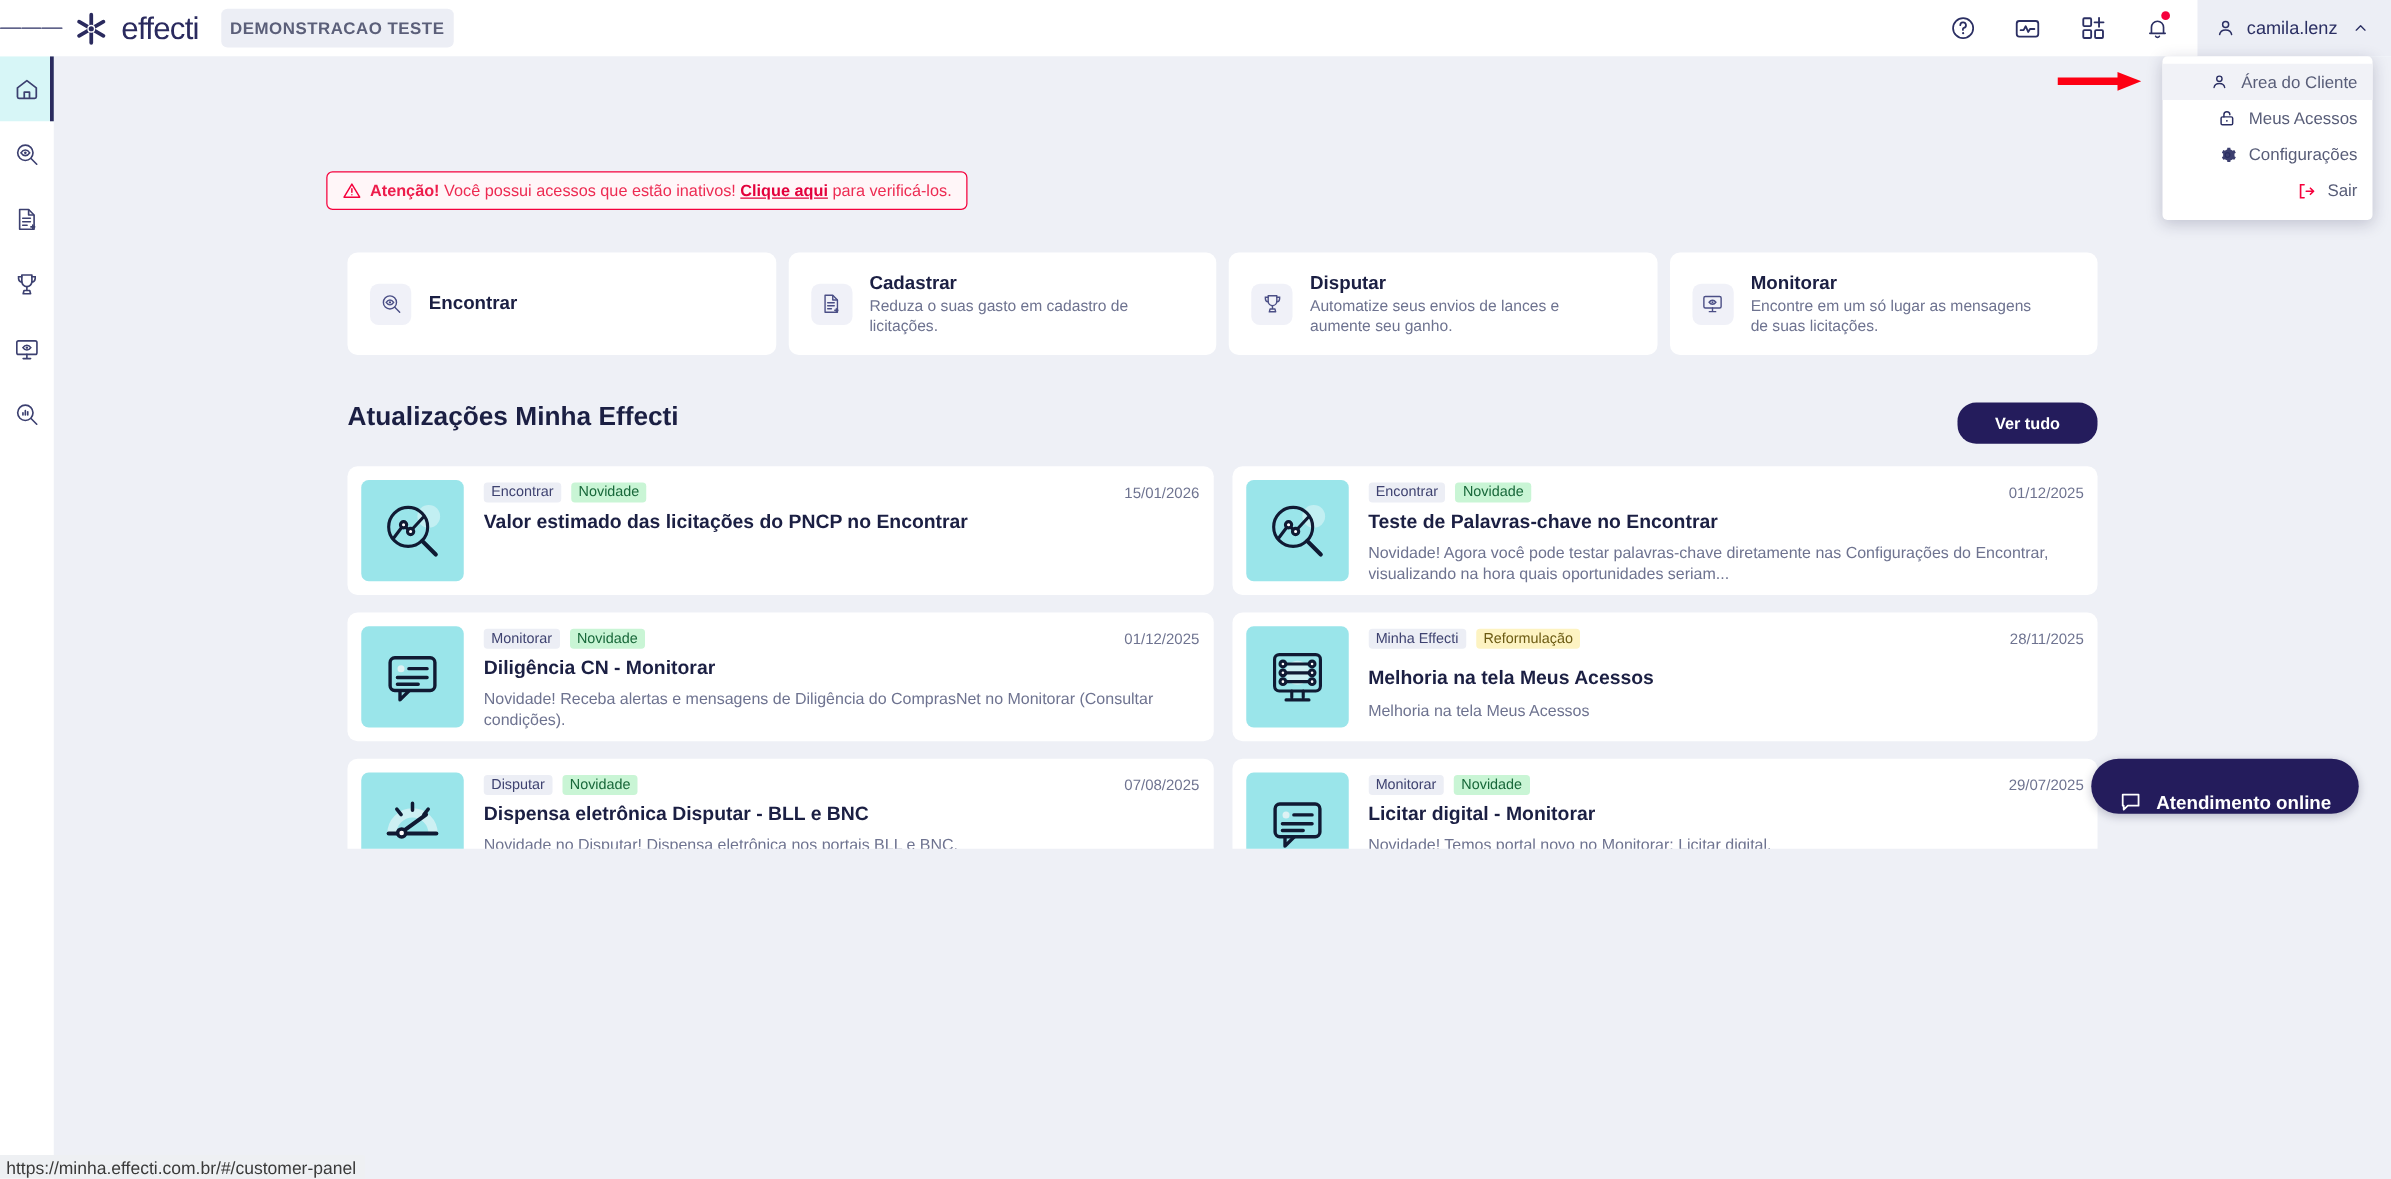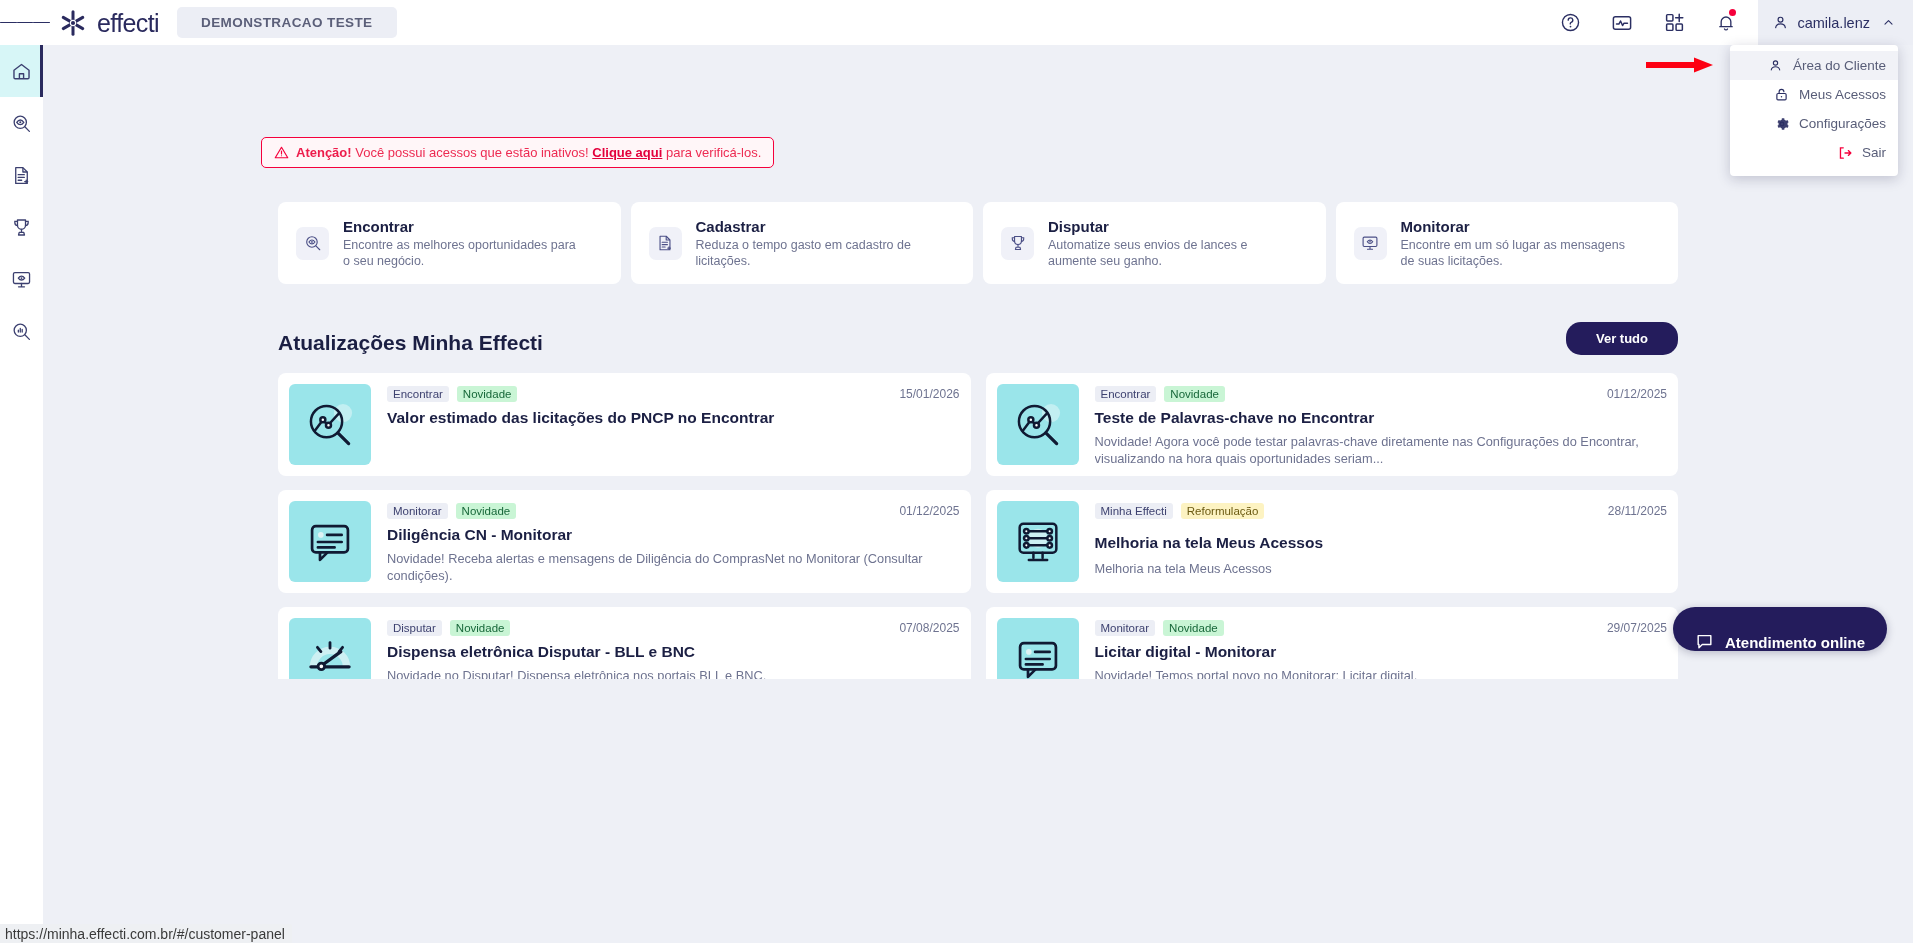--- a/index.html
+++ b/index.html
@@ -23,21 +23,21 @@
   }
   .hamburger span { display:block; width:18px; height:1.6px; background:#2b2f63; margin:2.6px 0; border-radius:1px;}
   .brand { display: flex; align-items: flex-end; gap: 9px; margin-left: 8px; }
   .brand-logo { width: 30px; height: 30px; display:block; }
   .brand-word {
     font-size: 25px; letter-spacing: -0.6px; color: #2a2a5e; font-weight: 400;
   }
   .org-chip {
     margin-left: 18px; background: #eceef5; color: #5b5f79;
     font-size: 13.5px; font-weight: 700; letter-spacing: .4px;
-    padding: 8px 24px; border-radius: 5px; text-align: center;
+    padding: 8px 7px; border-radius: 5px; text-align: center;
   }
   .topbar-right {
     margin-left: auto; display: flex; align-items: flex-end; height: 45px;
   }
   .tb-icon {
     width: 52px; height: 45px; display:flex; align-items:center; justify-content:center;
     cursor:pointer; position: relative; color: #2b2f63;
   }
   .bell-dot {
     position:absolute; top: 9px; right: 16px;
@@ -112,21 +112,21 @@
     display:flex; align-items:center; gap: 14px; padding: 0 18px;
   }
   .qcard-ico {
     width:33px; height:33px; flex:0 0 33px; border-radius:7px; background:#f0f1f8;
     display:flex; align-items:center; justify-content:center; color:#4b4f86;
   }
   .qcard-title { font-size:15px; font-weight:700; color:#1b1f43; margin-bottom:2px;}
   .qcard-desc { font-size:12.5px; color:#6e7390; line-height:16px; max-width: 235px;}
 
   
-  .sec-head { display:flex; align-items:flex-end; margin-top: 38px; }
+  .sec-head { display:flex; align-items:flex-start; margin-top: 38px; }
   .sec-title { font-size: 21px; font-weight: 700; color:#1b1f43; }
   .btn-vertudo {
     margin-left:auto; background:#241c5c; color:#fff; font-size:13px; font-weight:700;
     border:none; border-radius:15px; padding: 9px 30px; cursor:pointer;
   }
 
   
   .upd-grid { display:grid; grid-template-columns: 1fr 1fr; gap: 14px 15px; margin-top: 18px; }
   .upd-card {
     background:#fff; border-radius: 8px; height: 103px;
@@ -365,36 +365,35 @@
         <div class="qcard-ico">
           <svg width="18" height="18" viewBox="0 0 24 24" fill="none" stroke="currentColor" stroke-width="1.5">
             <circle cx="10.6" cy="10.6" r="7"></circle>
               <path d="M15.8 15.8 21 21" stroke-linecap="round"></path>
             <path d="M6.6 10.6s1.7-2.6 4-2.6 4 2.6 4 2.6-1.7 2.6-4 2.6-4-2.6-4-2.6z"></path>
             <circle cx="10.6" cy="10.6" r="1.2" fill="currentColor" stroke="none"></circle>
           </svg>
         </div>
         <div>
           <div class="qcard-title">Encontrar</div>
-          <div class="qcard-desc">Encontre as melhores oportunidades para o seu negócio.</div>
         </div>
       </div>
 
       <div class="qcard">
         <div class="qcard-ico">
           <svg width="18" height="18" viewBox="0 0 24 24" fill="none" stroke="currentColor" stroke-width="1.5">
             <path d="M5.4 3h8.2l5 5v13H5.4z" stroke-linejoin="round"></path>
               <path d="M13.6 3v5h5" stroke-linejoin="round"></path>
             <path d="M8.2 11h7M8.2 14.2h7M8.2 17.4h4" stroke-linecap="round"></path>
             <path d="M17.4 17.2v3.4M15.7 18.9h3.4" stroke-linecap="round"></path>
           </svg>
         </div>
         <div>
           <div class="qcard-title">Cadastrar</div>
-          <div class="qcard-desc">Reduza o tempo gasto em cadastro de licitações.</div>
+          <div class="qcard-desc">Reduza o suas gasto em cadastro de licitações.</div>
         </div>
       </div>
 
       <div class="qcard">
         <div class="qcard-ico">
           <svg width="18" height="18" viewBox="0 0 24 24" fill="none" stroke="currentColor" stroke-width="1.5">
             <path d="M7.4 3.4h9.2v6a4.6 4.6 0 0 1-9.2 0z" stroke-linejoin="round"></path>
             <path d="M7.4 5h-3v1.6a3.4 3.4 0 0 0 3 3.3M16.6 5h3v1.6a3.4 3.4 0 0 1-3 3.3" stroke-linecap="round"></path>
             <path d="M12 14v3.6M8.6 20.6h6.8l-.8-3H9.4z" stroke-linejoin="round"></path>
           </svg>

